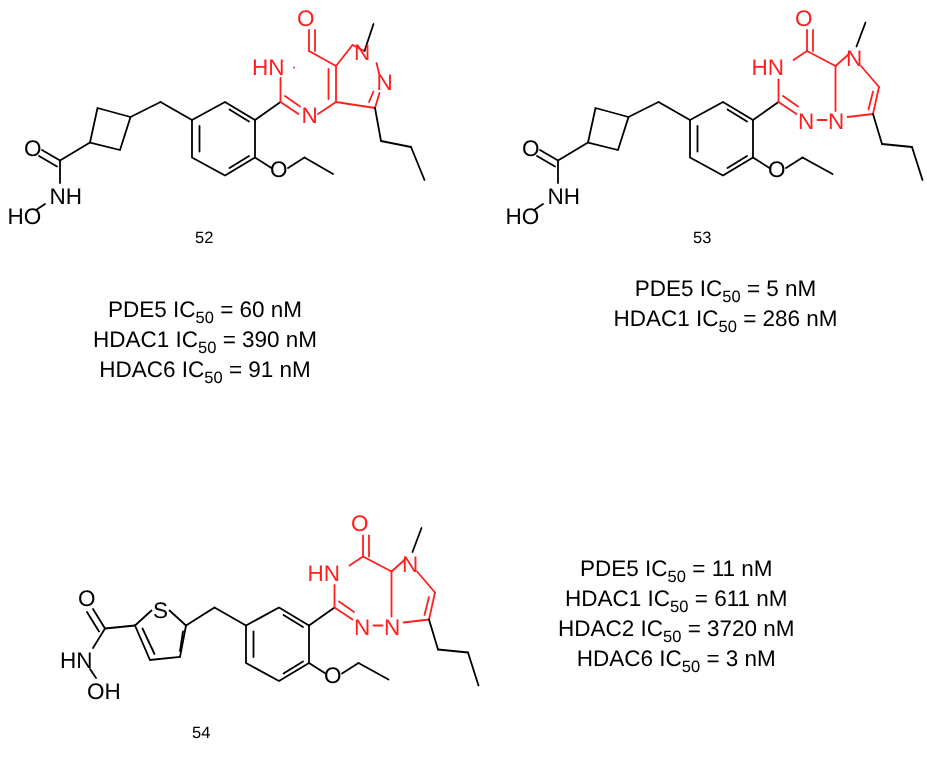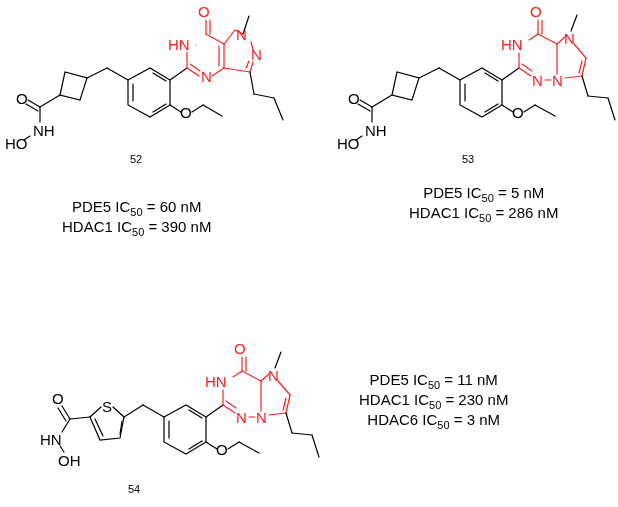--- a/index.html
+++ b/index.html
@@ -182,24 +182,26 @@
   </g>
 </svg>
 
 <div class="cmpd-label" style="left:130px; top:153px;">52</div>
 <div class="cmpd-label" style="left:462px; top:153px;">53</div>
 <div class="cmpd-label" style="left:128px; top:483px;text-align:right;">54</div>
 
 <div class="ic-block" style="left:62px; top:197px;">
   <div class="ic-row"><span>PDE5 IC</span><sub>50</sub> <span>= 60 nM</span></div>
   <div class="ic-row"><span>HDAC1 IC</span><sub>50</sub> <span>= 390 nM</span></div>
+  <div class="ic-row"><span>HDAC6 IC</span><sub>50</sub> <span>= 91 nM</span></div>
 </div>
 
 <div class="ic-block" style="left:409px; top:183px;">
   <div class="ic-row"><span>PDE5 IC</span><sub>50</sub> <span>= 5 nM</span></div>
   <div class="ic-row"><span>HDAC1 IC</span><sub>50</sub> <span>= 286 nM</span></div>
 </div>
 
-<div class="ic-block" style="left:359px; top:370px;">
+<div class="ic-block" style="left:372px; top:370px;">
   <div class="ic-row"><span>PDE5 IC</span><sub>50</sub> <span>= 11 nM</span></div>
-  <div class="ic-row"><span>HDAC1 IC</span><sub>50</sub> <span>= 230 nM</span></div>
+  <div class="ic-row"><span>HDAC1 IC</span><sub>50</sub> <span>= 611 nM</span></div>
+  <div class="ic-row"><span>HDAC2 IC</span><sub>50</sub> <span>= 3720 nM</span></div>
   <div class="ic-row"><span>HDAC6 IC</span><sub>50</sub> <span>= 3 nM</span></div>
 </div>
 
 </body></html>

